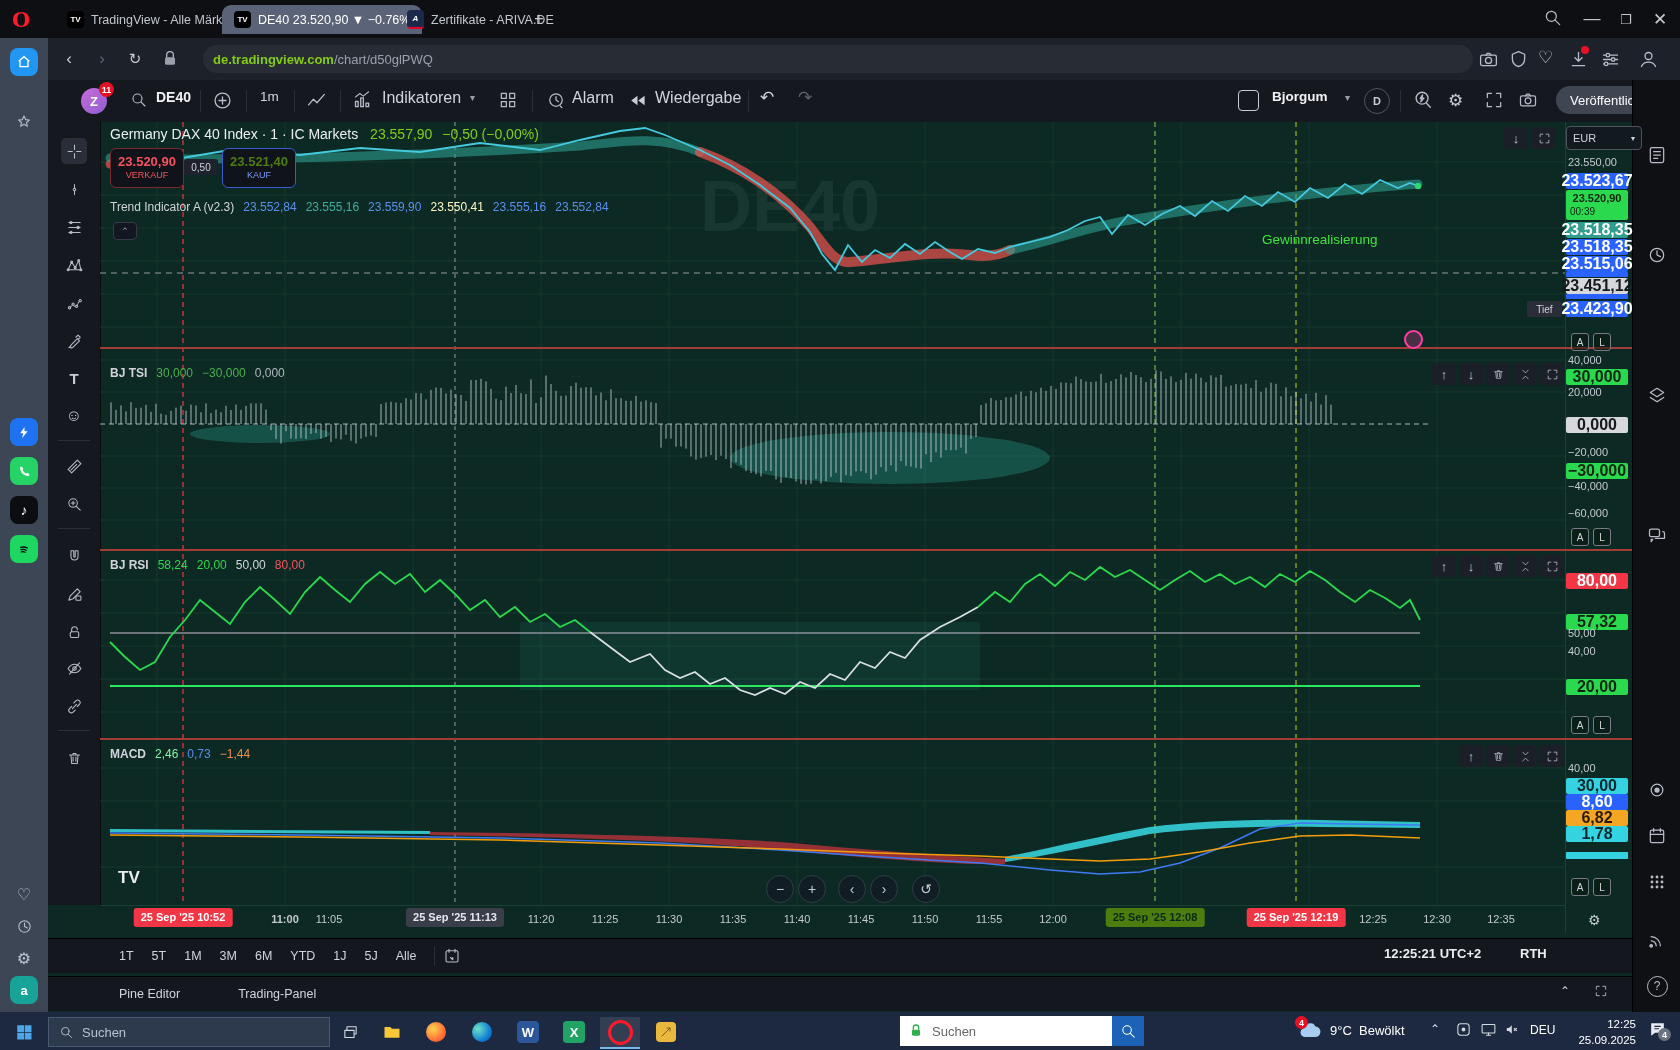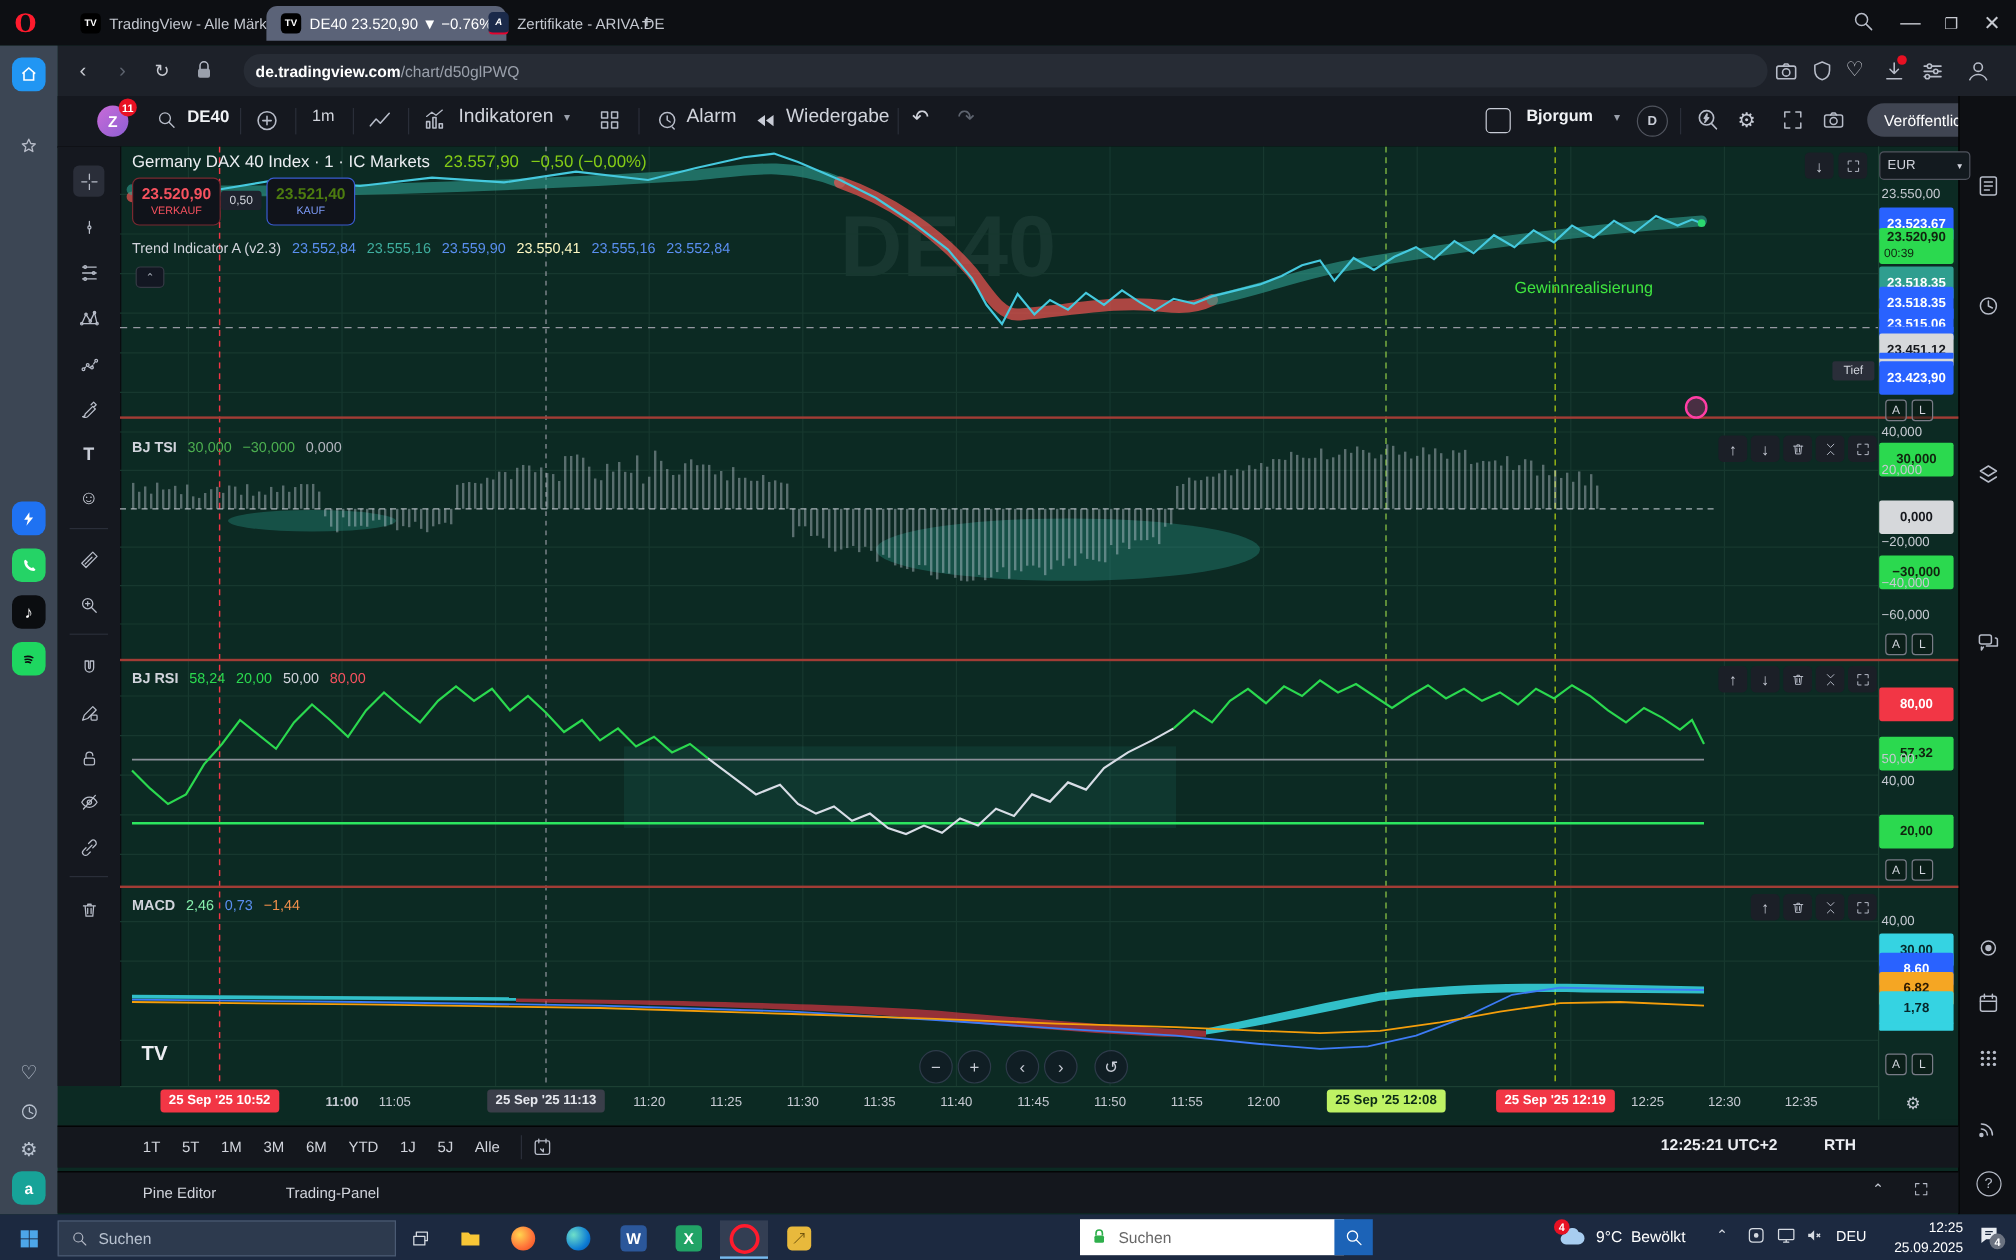--- a/index.html
+++ b/index.html
@@ -36,29 +36,29 @@
   #rightbar{left:1632px;top:80px;width:48px;height:932px;background:#0e1014;border-left:1px solid #000}
   .rbic{left:1645px;width:24px;height:24px;display:flex;align-items:center;justify-content:center;color:#b7bcc8}
   .sep-red{left:100px;width:1532px;height:2px;background:#a23c35}
   
   #axisrow{left:100px;top:905px;width:1465px;height:28px;background:#0c2a23;border-top:1px solid #1c4033}
   .ttick{position:absolute;top:913px;transform:translateX(-50%);font-size:11px;color:#c5c9d1}
   .tmark{position:absolute;top:908px;transform:translateX(-50%);height:19px;line-height:19px;border-radius:3px;
          padding:0 7px;font-size:11px;font-weight:bold;white-space:nowrap}
   .tmark.red{background:#f23645;color:#fff}
   .tmark.dark{background:#3a3e49;color:#e6e8ee}
-  .tmark.green{background:#bef264;color:#0b2b16}
+  .tmark.green{background:#4d7c0f;color:#0b2b16}
   #rangerow{left:48px;top:938px;width:1584px;height:34px;background:#14171d;border-top:1px solid #000;
             display:flex;align-items:center;font-size:12.5px;color:#d1d4dc}
   #pinerow{left:48px;top:976px;width:1584px;height:34px;background:#14171d;border-top:1px solid #000;
            display:flex;align-items:center;font-size:12.5px;color:#d1d4dc}
   .rngbtn{padding:0 9px}
   
   .ptick{position:absolute;left:1568px;width:58px;font-size:11px;color:#c5c9d1;text-align:left}
-  .pbadge{position:absolute;left:1566px;width:62px;height:28px;border-radius:2px;font-size:11px;font-weight:bold;
+  .pbadge{position:absolute;left:1566px;width:62px;height:16px;border-radius:2px;font-size:16px;font-weight:bold;
           display:flex;align-items:center;justify-content:center}
   .bg-blue{background:#2962ff;color:#fff}
   .bg-green{background:#2bd94f;color:#10240f}
   .bg-teal{background:#2f9e8f;color:#fff}
   .bg-gray{background:#d6d8db;color:#16181d}
   .bg-red{background:#f23645;color:#fff}
   .bg-cyan{background:#35d3e2;color:#06272b}
   .bg-orange{background:#f5a623;color:#2b1a02}
   .albtn{position:absolute;width:16px;height:16px;border:1px solid #787b86;border-radius:3px;color:#d1d4dc;
          font-size:10px;display:flex;align-items:center;justify-content:center;background:rgba(10,20,16,.5)}
@@ -113,21 +113,21 @@
 <div class="abs navbtn" style="left:55px;top:45px">‹</div>
 <div class="abs navbtn" style="left:88px;top:45px;color:#5d636e">›</div>
 <div class="abs navbtn" style="left:121px;top:45px;font-size:15px">↻</div>
 <div class="abs" style="left:160px;top:49px">
   <svg width="20" height="20" viewBox="0 0 24 24">
       <rect x="6" y="10" width="12" height="9" rx="2" fill="#9aa0ab"></rect>
       <path d="M8 10V7a4 4 0 018 0v3" class="ico"></path>
     </svg>
 </div>
 <div class="abs" id="urlfield">
-  <span style="color:#ffffff;font-weight:bold">de.tradingview.com</span>
+  <span style="color:#84cc16;font-weight:bold">de.tradingview.com</span>
     <span>/chart/d50glPWQ</span>
 </div>
 <div class="abs" style="left:1478px;top:49px">
   <svg width="21" height="21" viewBox="0 0 24 24" class="ico">
       <rect x="3" y="7" width="18" height="12" rx="2"></rect>
       <circle cx="12" cy="13" r="3.5"></circle>
       <path d="M9 7l1.5-2h3L15 7"></path>
     </svg>
 </div>
 <div class="abs" style="left:1508px;top:49px">

